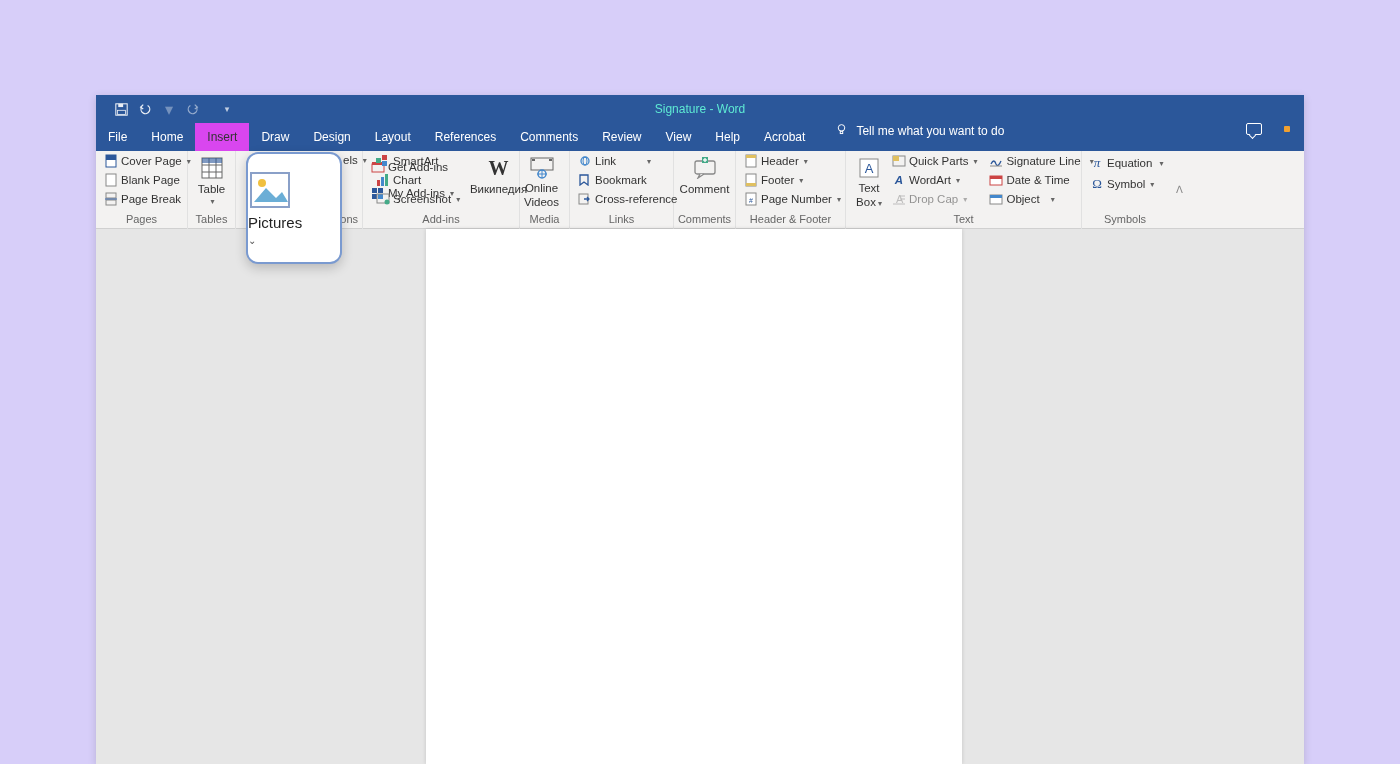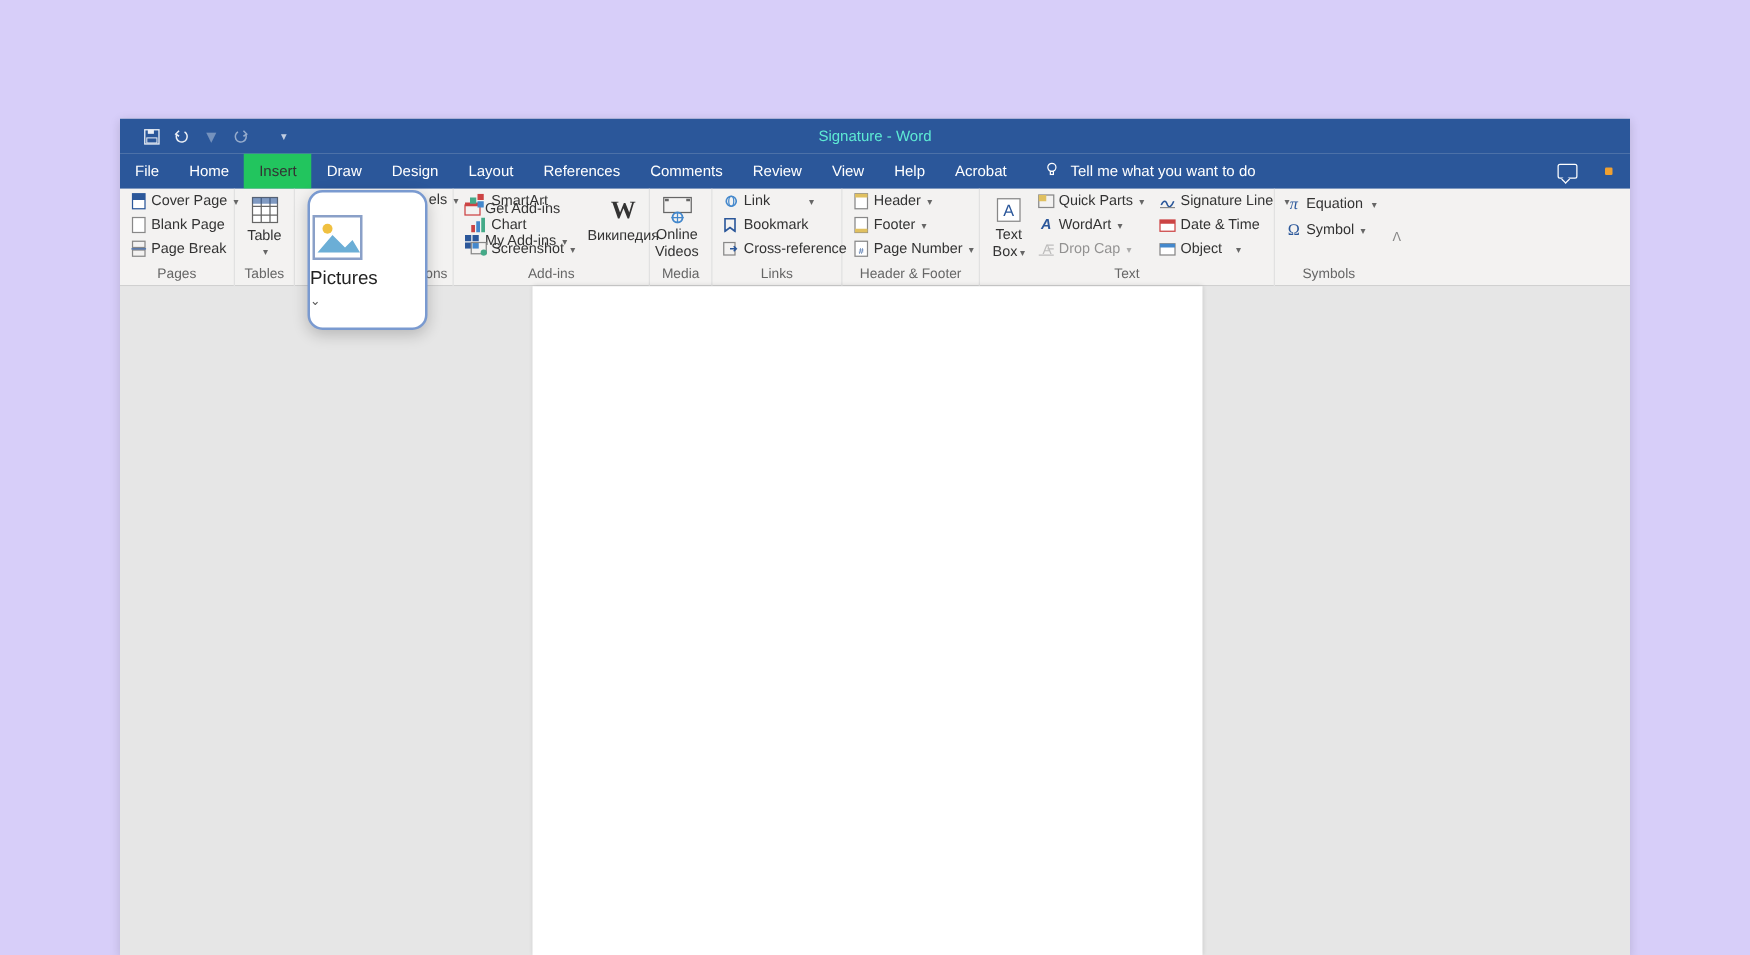--- a/index.html
+++ b/index.html
@@ -2,23 +2,23 @@
 <html><head>
 <meta charset="utf-8">
 <style>
   * { box-sizing: border-box; margin: 0; padding: 0; font-family: "Segoe UI", Arial, sans-serif; }
   body { background: #d7cef9; width: 1400px; height: 764px; overflow: hidden; }
   .window { position: absolute; left: 96px; top: 95px; width: 1208px; height: 669px; background: #e6e6e6; box-shadow: 0 2px 8px rgba(0,0,0,0.15); }
   .titlebar { height: 28px; background: #2b579a; display: flex; align-items: center; position: relative; }
   .qat { display: flex; align-items: center; gap: 10px; padding-left: 18px; }
   .qat .ic { width: 14px; height: 14px; display: inline-flex; align-items: center; justify-content: center; color: #fff; opacity: .9; }
   .title-text { position: absolute; left: 50%; transform: translateX(-50%); color: #5eead4; font-size: 12px; }
-  .tabbar { height: 28px; background: #2b579a; display: flex; align-items: center; position: relative; }
+  .tabbar { height: 28px; background: #2b579a; display: flex; align-items: flex-start; position: relative; }
   .tab { height: 28px; padding: 0 12px; display: flex; align-items: center; color: #fff; font-size: 12px; cursor: pointer; }
-  .tab.active { background: #22c55e; color: #333; }
+  .tab.active { background: #d946ef; color: #333; }
   .tellme { display: flex; align-items: center; color: #fff; font-size: 12px; margin-left: 18px; gap: 8px; }
   .tabbar-right { position: absolute; right: 14px; display: flex; align-items: center; gap: 22px; }
   .badge-dot { width: 6px; height: 6px; background: #f0a030; border-radius: 1px; }
   .comment-ico { width: 16px; height: 12px; border: 1.5px solid #fff; border-radius: 2px; position: relative; }
   .comment-ico::after { content: ""; position: absolute; bottom: -4px; left: 3px; width: 4px; height: 4px; border-left: 1.5px solid #fff; border-bottom: 1.5px solid #fff; transform: rotate(-45deg); background: #2b579a; }
 
   .ribbon { height: 78px; background: #f3f2f1; border-bottom: 1px solid #d0d0d0; display: flex; position: relative; }
   .group { display: flex; flex-direction: column; height: 78px; border-right: 1px solid #e1e1e1; }
   .group-body { flex: 1; display: flex; align-items: flex-start; padding: 2px 6px 0 6px; }
   .group-label { height: 16px; font-size: 11px; color: #666; text-align: center; }
@@ -278,20 +278,37 @@
                   <path d="M6 6 l5 0 m-2 -2 l2 2 l-2 2" fill="none" stroke="#2b579a" stroke-width="1.3"></path>
                 </svg>
               </span>
               <span>Cross-reference</span>
             </div>
       </div>
         </div>
       <div class="group-label">Links</div>
     </div>
 
+    <div class="group" style="width:62px">
+      <div class="group-body" style="justify-content:center">
+        <div class="bigbtn">
+          <span class="bico">
+              <svg width="24" height="22">
+                <rect x="2" y="4" width="20" height="13" rx="2" fill="none" stroke="#888" stroke-width="1.3"></rect>
+                <path d="M7 17 l-2 4 l6 -4" fill="#f3f2f1" stroke="#888" stroke-width="1.3"></path>
+                <rect x="9" y="0" width="6" height="6" fill="#4a8"></rect>
+                <line x1="12" y1="1" x2="12" y2="5" stroke="#fff" stroke-width="1.3"></line>
+                <line x1="10" y1="3" x2="14" y2="3" stroke="#fff" stroke-width="1.3"></line>
+              </svg>
+            </span>
+          <span>Comment</span>
+        </div>
+      </div>
+      <div class="group-label">Comments</div>
+    </div>
 
     <div class="group" style="width:110px">
       <div class="group-body">
           <div class="vcol">
         <div class="cmd">
               <span class="ico">
                 <svg width="12" height="14">
                   <rect x="1" y="1" width="10" height="12" fill="#fff" stroke="#888"></rect>
                   <rect x="1" y="1" width="10" height="3" fill="#e0c060"></rect>
                 </svg>

